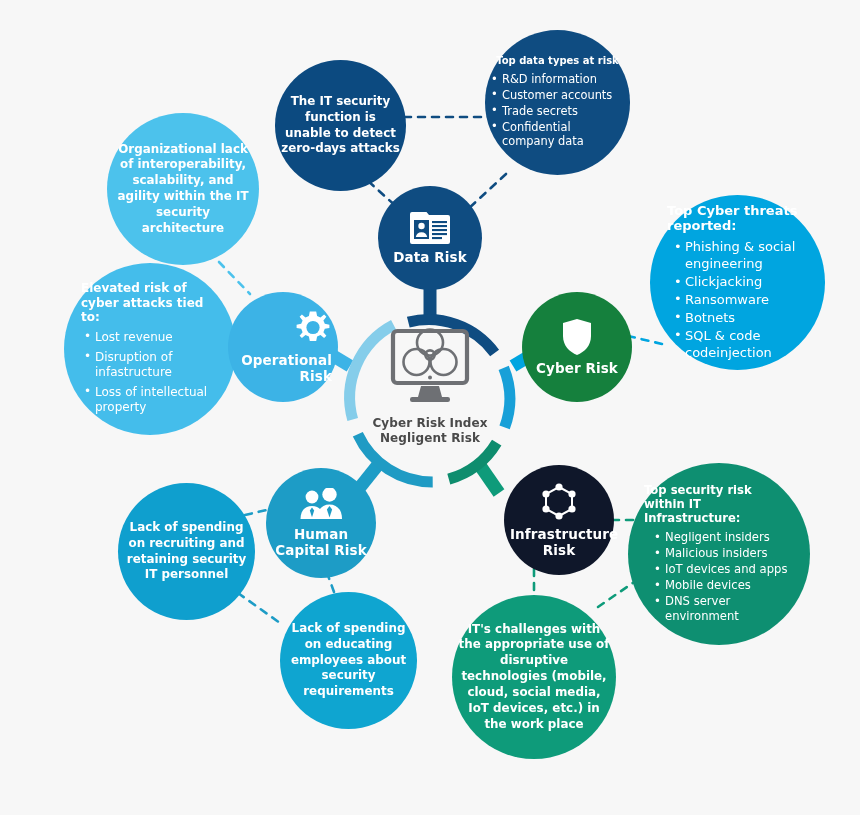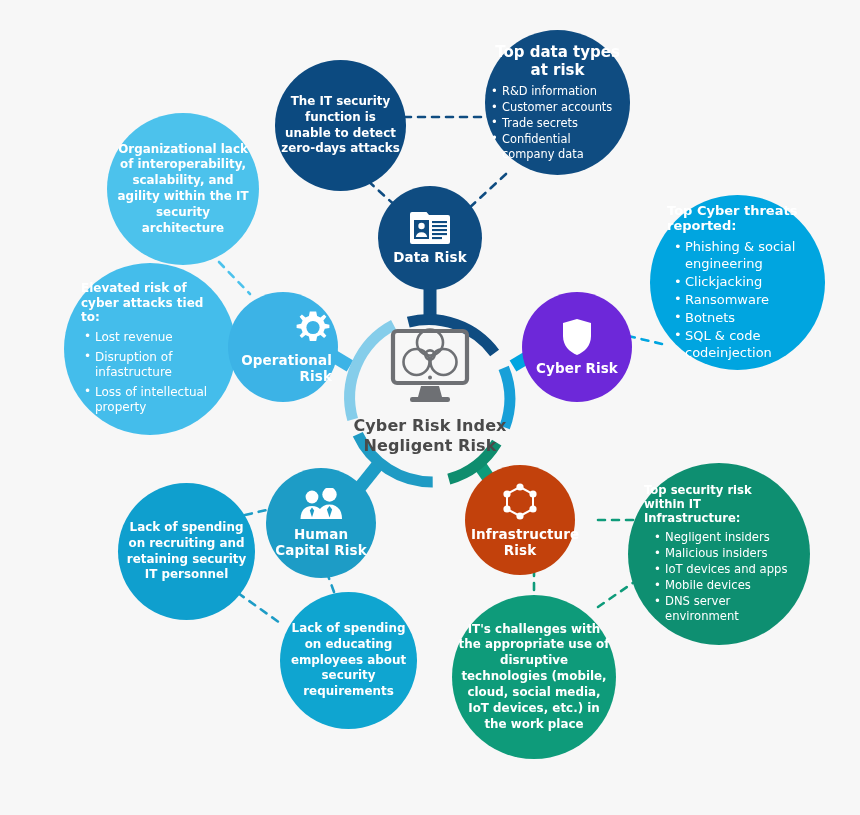--- a/index.html
+++ b/index.html
@@ -93,21 +93,21 @@
     flex-direction: column;
     align-items: center;
     justify-content: flex-start;
     pointer-events: none;
   }
   #hub .hub-text {
     color: #4a4a4a;
     font-weight: bold;
     text-align: center;
     line-height: 1.22;
-    font-size: 16px;
+    font-size: 12px;
     letter-spacing: .1px;
     margin-top: 2px;
   }
 </style>
 </head>
 <body>
 
 <svg id="canvas" viewBox="0 0 860 815">
   <defs>
     <clipPath id="hubClip">
@@ -195,32 +195,32 @@
           <rect x="24" y="18" width="15" height="2.1"></rect>
           <rect x="24" y="22" width="15" height="2.1"></rect>
           <rect x="24" y="26" width="10" height="2.1"></rect>
         </g>
       </svg>
     </span>
     <div class="cat-label">Data Risk</div>
   </div>
 </div>
 
-<div class="bubble cat" style="left:522px; top:292px; width:110px; height:110px; background:#6d28d9;">
+<div class="bubble cat" style="left:522px; top:292px; width:110px; height:110px; background:#15803d;">
   <div class="bubble-inner">
     <span class="icon">
       <svg width="30" height="38" viewBox="0 0 30 38" aria-hidden="true">
         <path d="M15 1 L29 5 V18 C29 27.5 22.6 34 15 37 C7.4 34 1 27.5 1 18 V5 z" fill="#ffffff"></path>
       </svg>
     </span>
     <div class="cat-label">Cyber Risk</div>
   </div>
 </div>
 
-<div class="bubble cat" style="left:465px; top:465px; width:110px; height:110px; background:#c2410c;">
+<div class="bubble cat" style="left:504px; top:465px; width:110px; height:110px; background:#0f172a;">
   <div class="bubble-inner">
     <span class="icon">
       <svg width="44" height="40" viewBox="0 0 44 40" aria-hidden="true">
         <g stroke="#ffffff" stroke-width="2" fill="none">
           <path d="M22 5 L35 12 V27 L22 34 L9 27 V12 z"></path>
         </g>
         <g fill="#ffffff">
           <circle cx="22" cy="5" r="3.6"></circle>
           <circle cx="35" cy="12" r="3.6"></circle>
           <circle cx="35" cy="27" r="3.6"></circle>
@@ -263,21 +263,21 @@
         </g>
         <circle cx="19" cy="17.5" r="6.6" fill="#3cb3e6"></circle>
       </svg>
     </span>
     <div class="cat-label">Operational Risk</div>
   </div>
 </div>
 
 <div class="bubble" style="left:485px; top:30px; width:145px; height:145px; background:#0f4c81; font-size:11.4px;">
   <div class="bubble-inner">
-    <div class="detail-title" style="font-size:15px;">Top data types at risk</div>
+    <div class="detail-title" style="font-size:10px;">Top data types at risk</div>
     <ul class="detail-list">
       <li>R&amp;D information</li>
       <li>Customer accounts</li>
       <li>Trade secrets</li>
       <li>Confidential company data</li>
     </ul>
   </div>
 </div>
 
 <div class="bubble" style="left:275px; top:60px; width:131px; height:131px; background:#0c4a80; font-size:11.9px;">

